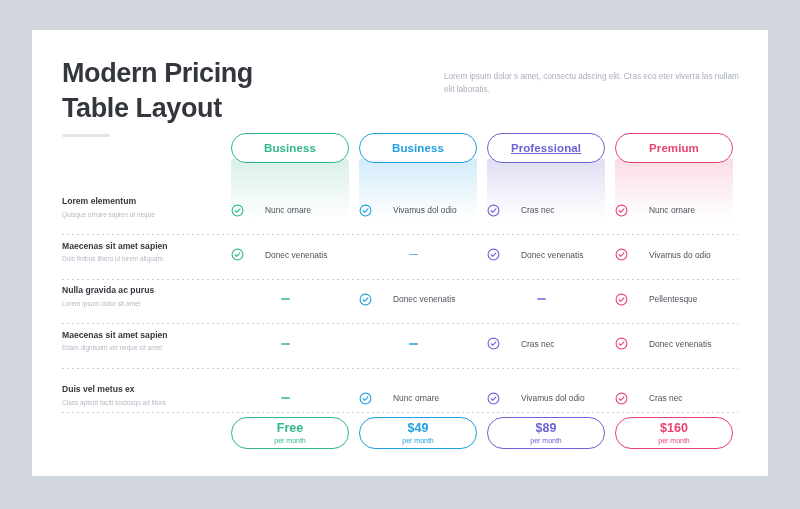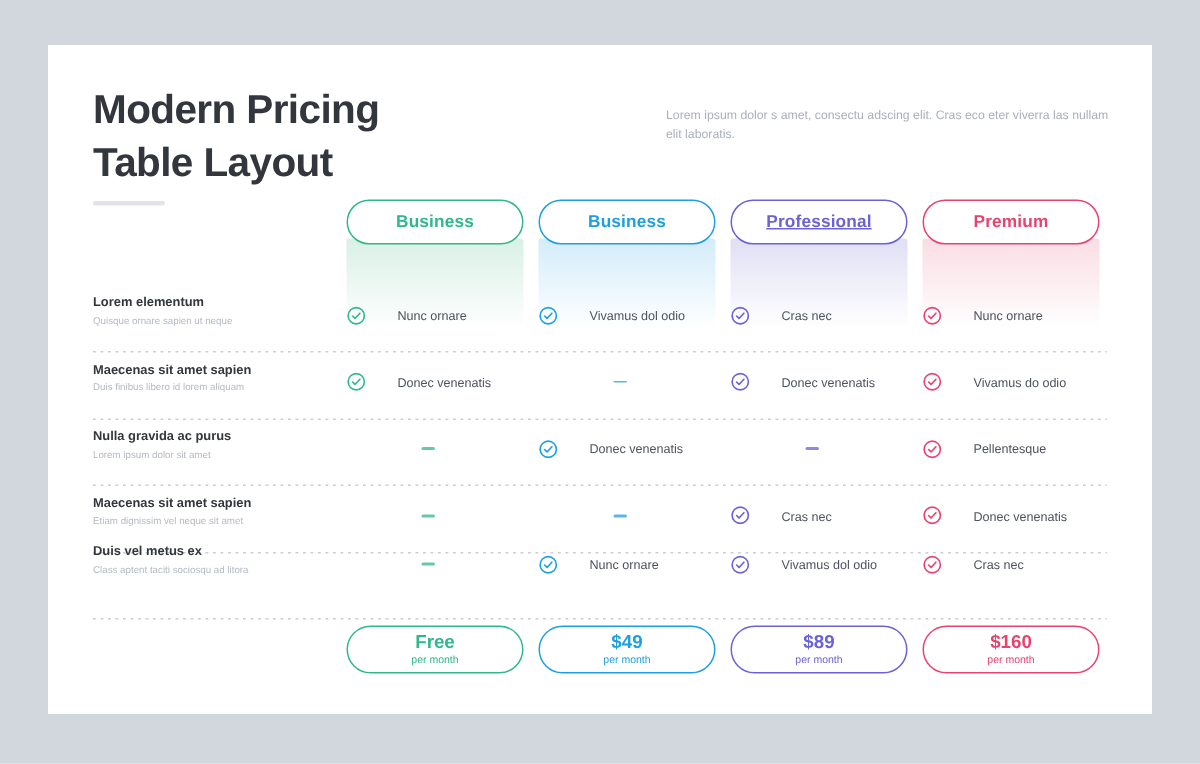--- a/index.html
+++ b/index.html
@@ -242,21 +242,21 @@
           <span>
             <svg class="check" viewBox="0 0 24 24" fill="none" stroke="#e8436f" stroke-width="2" stroke-linecap="round" stroke-linejoin="round">
               <circle cx="12" cy="12" r="10"></circle>
               <path d="M7.5 12.3l3 3 6-6.4"></path>
             </svg>
           </span>
           <span class="cell-text">Donec venenatis</span>
         </div>
       </div>
       <div class="sep" style="top: 337.8px;"></div>
-      <div class="row" style="top: 324px;">
+      <div class="row" style="top: 346px;">
         <div class="row-label">
           <div class="row-title">Duis vel metus ex</div>
           <div class="row-sub">Class aptent taciti sociosqu ad litora</div>
         </div>
         <div class="cell cell-0 empty">
           <span class="dash" style="background: rgb(47, 184, 136); opacity: 0.75;"></span>
         </div>
         <div class="cell cell-1">
           <span>
             <svg class="check" viewBox="0 0 24 24" fill="none" stroke="#1e9fe0" stroke-width="2" stroke-linecap="round" stroke-linejoin="round">

